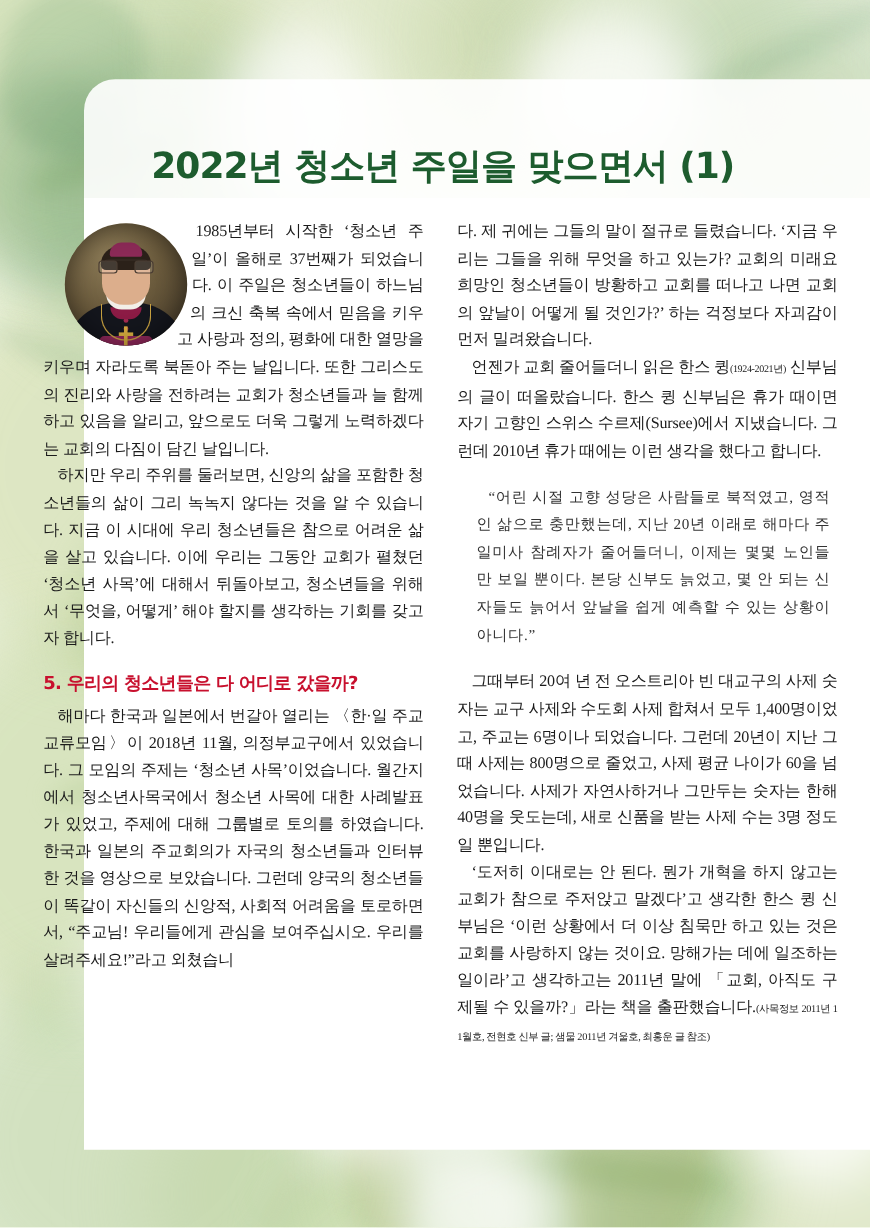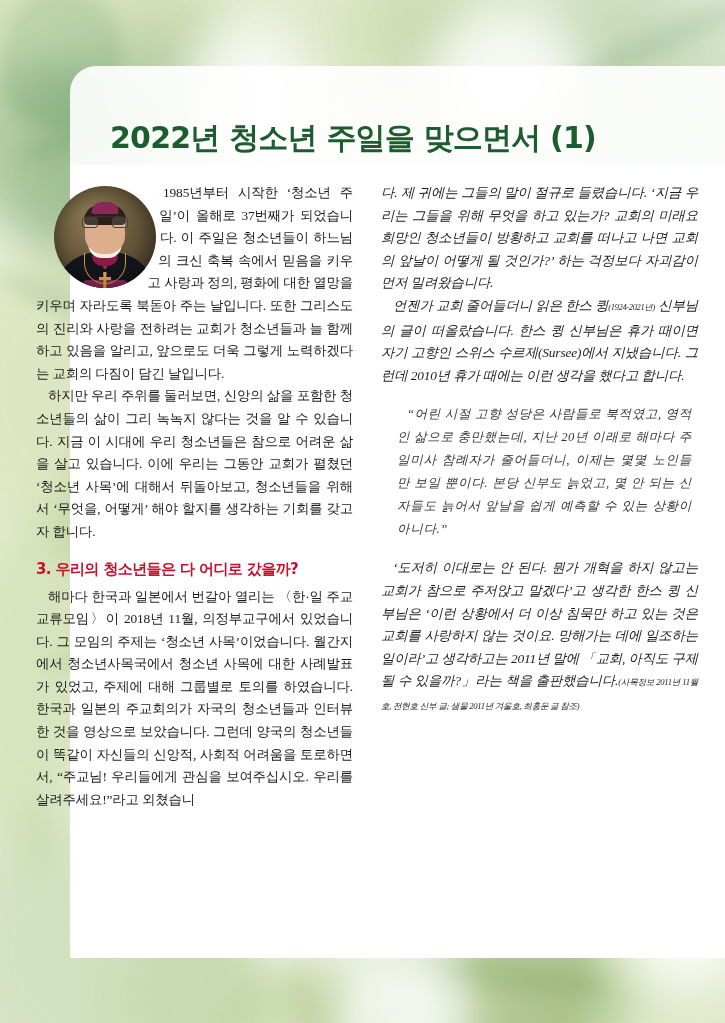--- a/index.html
+++ b/index.html
@@ -104,21 +104,21 @@
     top: 165px;
     width: 655px;
     height: 793px;
     background: #ffffff;
     opacity: .97;
   }
 
   
   #title {
     position: absolute;
-    left: 0;
+    left: 16px;
     top: 98px;
     width: 674px;
     text-align: center;
     font-family: "DejaVu Sans", "Liberation Sans", sans-serif;
     font-weight: 700;
     font-size: 30px;
     letter-spacing: -0.8px;
     color: #1d5c2e;
     white-space: nowrap;
     padding-left: 16px;
@@ -132,21 +132,21 @@
     width: 662px;
     height: 770px;
   }
   .col {
     position: absolute;
     top: 0;
     width: 317px;
     height: 770px;
   }
   .col-left  { left: 0; }
-  .col-right { left: 345px; font-style: italic; }
+  .col-right { left: 345px; }
 
   p.body {
     margin: 0;
     font-size: 13.4px;
     line-height: 22.6px;
     color: #1b1b1b;
     text-align: justify;
     text-justify: inter-character;
     text-indent: 12px;
     letter-spacing: -0.15px;
@@ -445,33 +445,34 @@
       <div class="zucchetto"></div>
       <div class="glasses"></div>
       <div class="lens lens-l"></div>
       <div class="lens lens-r"></div>
       <div class="vignette"></div>
     </div>
 
     <p class="body">1985년부터 시작한 ‘청소년 주일’이 올해로 37번째가 되었습니다. 이 주일은 청소년들이 하느님의 크신 축복 속에서 믿음을 키우고 사랑과 정의, 평화에 대한 열망을 키우며 자라도록 북돋아 주는 날입니다. 또한 그리스도의 진리와 사랑을 전하려는 교회가 청소년들과 늘 함께 하고 있음을 알리고, 앞으로도 더욱 그렇게 노력하겠다는 교회의 다짐이 담긴 날입니다.</p>
     <p class="body">하지만 우리 주위를 둘러보면, 신앙의 삶을 포함한 청소년들의 삶이 그리 녹녹지 않다는 것을 알 수 있습니다. 지금 이 시대에 우리 청소년들은 참으로 어려운 삶을 살고 있습니다. 이에 우리는 그동안 교회가 펼쳤던 ‘청소년 사목’에 대해서 뒤돌아보고, 청소년들을 위해서 ‘무엇을, 어떻게’ 해야 할지를 생각하는 기회를 갖고자 합니다.</p>
 
-    <h2 class="section">3. 우리의 청소년들은 다 어디로 갔을까?</h2>
+    <h2 class="section">5. 우리의 청소년들은 다 어디로 갔을까?</h2>
 
     <p class="body">해마다 한국과 일본에서 번갈아 열리는 〈한·일 주교교류모임〉이 2018년 11월, 의정부교구에서 있었습니다. 그 모임의 주제는 ‘청소년 사목’이었습니다. 월간지에서 청소년사목국에서 청소년 사목에 대한 사례발표가 있었고, 주제에 대해 그룹별로 토의를 하였습니다. 한국과 일본의 주교회의가 자국의 청소년들과 인터뷰한 것을 영상으로 보았습니다. 그런데 양국의 청소년들이 똑같이 자신들의 신앙적, 사회적 어려움을 토로하면서, “주교님! 우리들에게 관심을 보여주십시오. 우리를 살려주세요!”라고 외쳤습니</p>
   </div>
 
   <div class="col col-right">
 
     <p class="body noindent">다. 제 귀에는 그들의 말이 절규로 들렸습니다. ‘지금 우리는 그들을 위해 무엇을 하고 있는가? 교회의 미래요 희망인 청소년들이 방황하고 교회를 떠나고 나면 교회의 앞날이 어떻게 될 것인가?’ 하는 걱정보다 자괴감이 먼저 밀려왔습니다.</p>
 
     <p class="body"><span>언젠가 교회 줄어들더니 읽은 한스 큉</span><span class="small-inline">(1924-2021년)</span><span> 신부님의 글이 떠올랐습니다. 한스 큉 신부님은 휴가 때이면 자기 고향인 스위스 수르제(Sursee)에서 지냈습니다. 그런데 2010년 휴가 때에는 이런 생각을 했다고 합니다.</span></p>
 
     <blockquote class="quote">“어린 시절 고향 성당은 사람들로 북적였고, 영적인 삶으로 충만했는데, 지난 20년 이래로 해마다 주일미사 참례자가 줄어들더니, 이제는 몇몇 노인들만 보일 뿐이다. 본당 신부도 늙었고, 몇 안 되는 신자들도 늙어서 앞날을 쉽게 예측할 수 있는 상황이 아니다.”</blockquote>
 
+    <p class="body">그때부터 20여 년 전 오스트리아 빈 대교구의 사제 숫자는 교구 사제와 수도회 사제 합쳐서 모두 1,400명이었고, 주교는 6명이나 되었습니다. 그런데 20년이 지난 그때 사제는 800명으로 줄었고, 사제 평균 나이가 60을 넘었습니다. 사제가 자연사하거나 그만두는 숫자는 한해 40명을 웃도는데, 새로 신품을 받는 사제 수는 3명 정도일 뿐입니다.</p>
 
     <p class="body"><span>‘도저히 이대로는 안 된다. 뭔가 개혁을 하지 않고는 교회가 참으로 주저앉고 말겠다’고 생각한 한스 큉 신부님은 ‘이런 상황에서 더 이상 침묵만 하고 있는 것은 교회를 사랑하지 않는 것이요. 망해가는 데에 일조하는 일이라’고 생각하고는 2011년 말에 「교회, 아직도 구제될 수 있을까?」라는 책을 출판했습니다.</span><span class="cite">(사목정보 2011년 11월호, 전현호 신부 글; 샘물 2011년 겨울호, 최홍운 글 참조)</span></p>
   </div>
 </div>
 
 <div id="footer">
   <span class="pageno">2</span>
   <span class="dot"></span>
   <span class="ftext">주님 승천 대축일 (홍보 주일, 청소년 주일)</span>
 </div>

